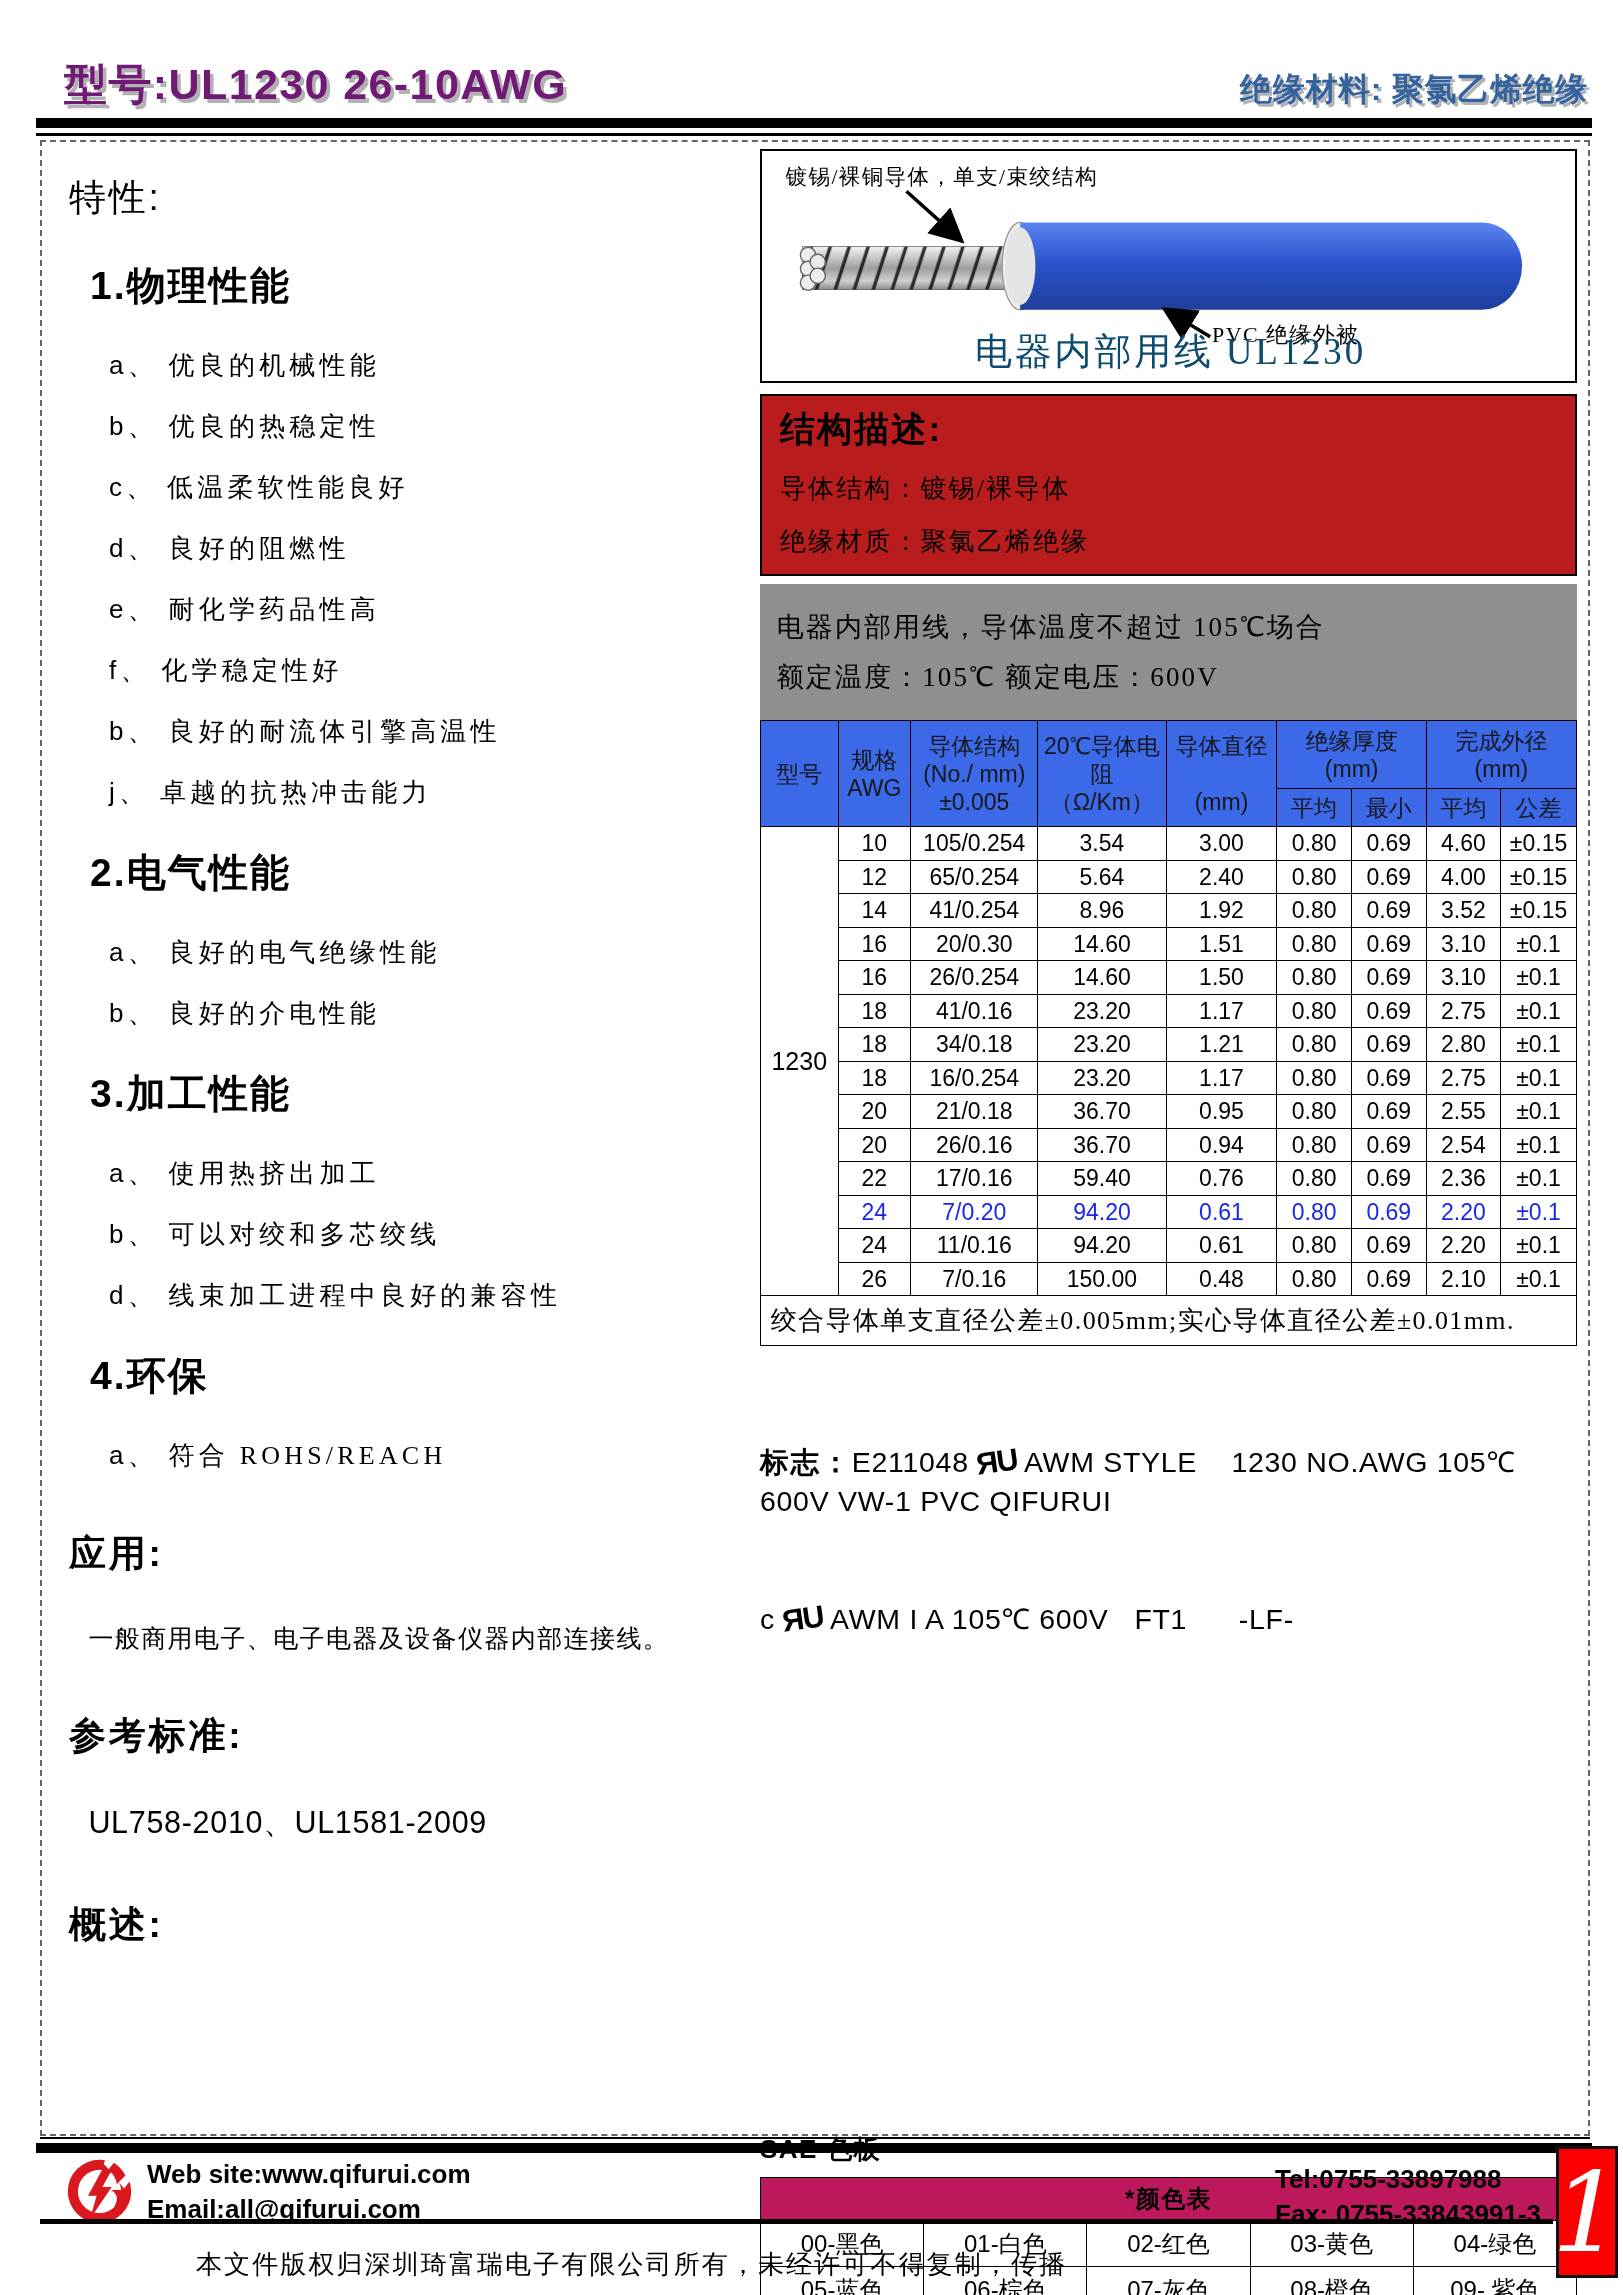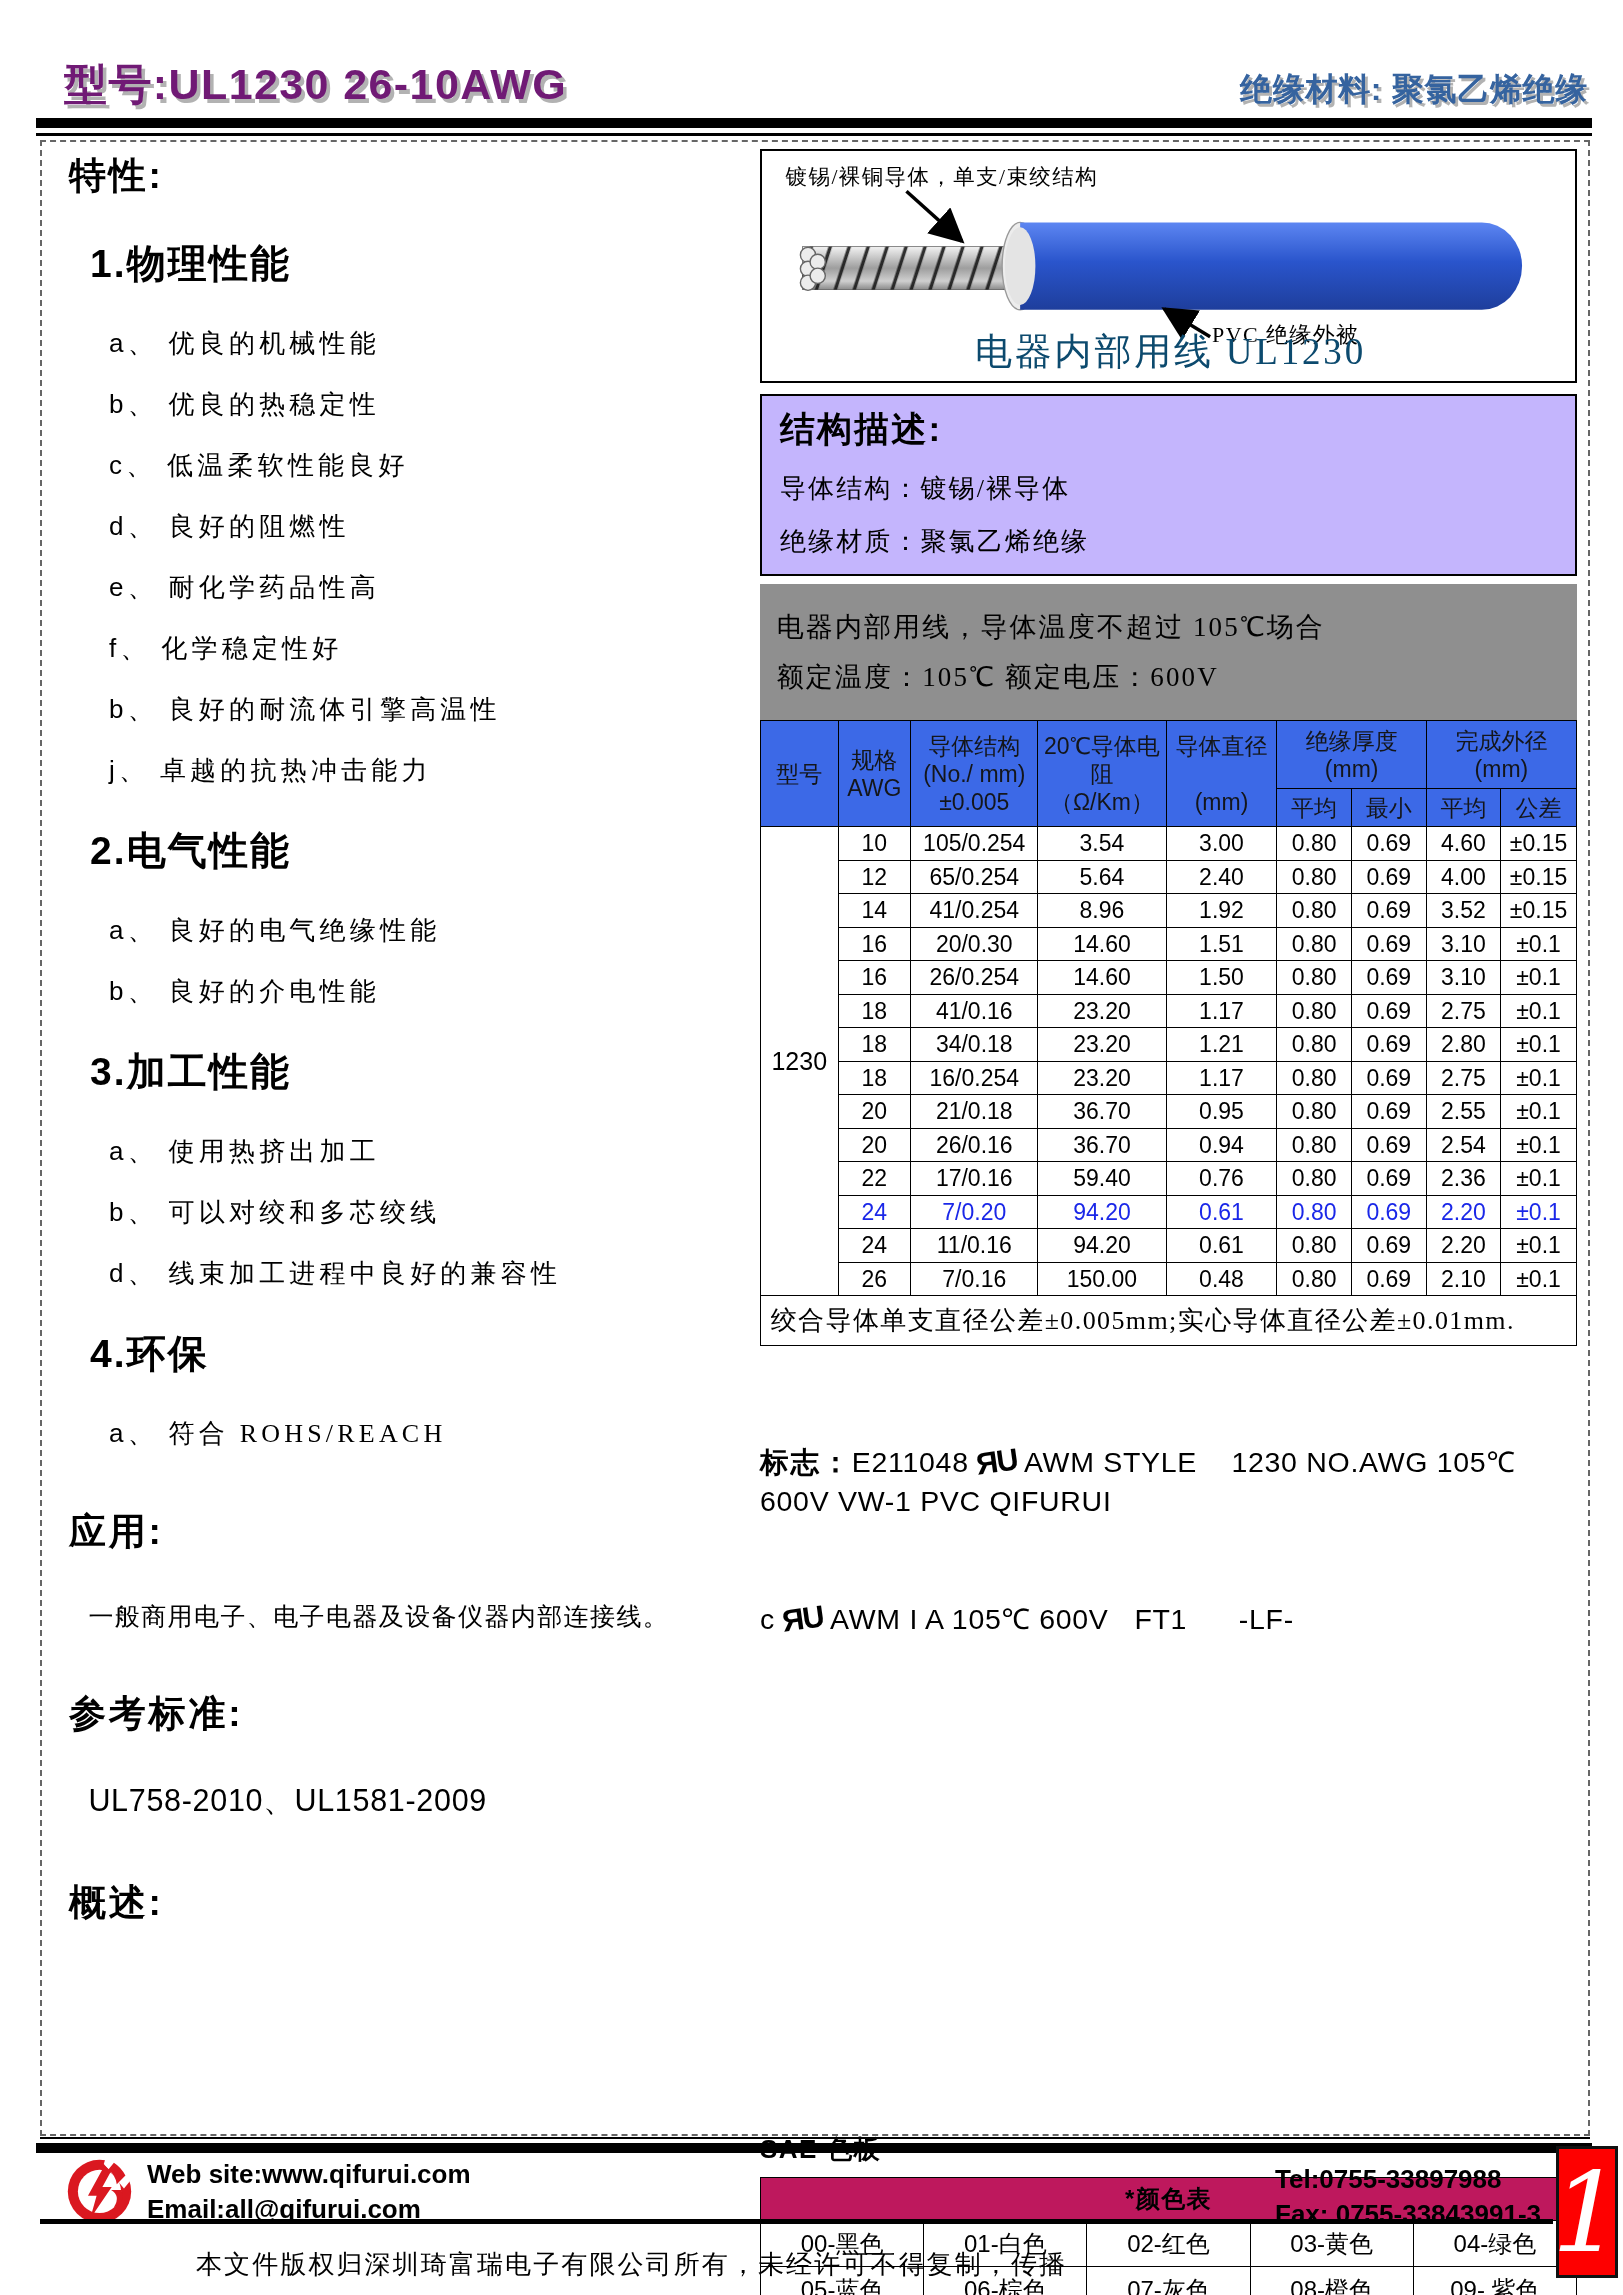--- a/index.html
+++ b/index.html
@@ -12,21 +12,21 @@
     color:#701a75;letter-spacing:1.4px;text-shadow:3.5px 3.5px 0 #b2b2b2;white-space:nowrap;}
   .hdr-right{position:absolute;right:35px;top:68px;font-size:32px;font-weight:bold;
     color:#35639f;letter-spacing:0.7px;text-shadow:2.8px 2.8px 0 #b2b2b2;white-space:nowrap;}
   .rule-thick{position:absolute;left:36px;width:1556px;top:118px;height:10.4px;background:#000;}
   .rule-thin{position:absolute;left:36px;width:1556px;top:133px;height:2.8px;background:#000;}
   .content-frame{position:absolute;left:40px;top:140px;width:1550px;height:1996px;
     border:2.1px dashed #666;box-sizing:border-box;pointer-events:none;}
 
   
   .left-col{position:absolute;left:69px;top:151px;width:666px;}
-  .feat-title{font-size:37px;font-weight:bold;letter-spacing:2.8px;}
+  .feat-title{font-size:37px;font-weight:normal;letter-spacing:2.8px;margin-top:22px;}
   .feat-sec-title{font-size:39px;font-weight:bold;margin:36px 0 35px 21px;letter-spacing:2.1px;}
   .feat-item{font-size:26px;margin:0 0 26px 40px;letter-spacing:4.2px;
     font-family:"Liberation Serif", serif;}
   .feat-item::first-letter{font-family:"Liberation Sans", sans-serif;}
   .sec-title{font-size:37px;font-weight:bold;margin-top:56px;letter-spacing:2.8px;}
   .app-text{font-size:25px;margin:43px 0 0 19.4px;letter-spacing:1.4px;
     font-family:"Liberation Serif", serif;}
   .ref-text{font-size:30.5px;margin:42px 0 0 19.4px;letter-spacing:0.7px;}
 
   
@@ -34,21 +34,21 @@
 
   .wire-box{position:relative;height:230px;border:2.1px solid #000;background:#fff;}
   .wire-label1{position:absolute;left:23.6px;top:11px;font-size:21.5px;letter-spacing:1.4px;
     font-family:"Liberation Serif", serif;}
   .wire-label2{position:absolute;left:450px;top:169px;font-size:22px;letter-spacing:1.4px;
     font-family:"Liberation Serif", serif;}
   .wire-caption{position:absolute;left:4px;right:0;bottom:4.2px;text-align:center;
     font-size:37px;color:#0c4a6e;letter-spacing:2.8px;font-family:"Liberation Serif", serif;}
   .wire-svg{position:absolute;left:0;top:0;}
 
-  .struct-box{margin-top:11px;border:2.1px solid #000;padding:9.7px 18px 15.3px 18px;background:#c4b5fd;}
+  .struct-box{margin-top:11px;border:2.1px solid #000;padding:9.7px 18px 15.3px 18px;background:#b91c1c;}
   .struct-title{font-size:35px;font-weight:bold;letter-spacing:2.1px;}
   .struct-line{font-size:26px;margin-top:18px;letter-spacing:2.1px;
     font-family:"Liberation Serif", serif;}
 
   .gray-banner{margin-top:8.3px;background:#8f8f8f;padding:18px 16.7px;}
   .gray-banner div{font-size:27px;letter-spacing:2.1px;line-height:50px;
     font-family:"Liberation Serif", serif;}
 
   table{border-collapse:collapse;}
   .spec-table{width:100%;table-layout:fixed;}

